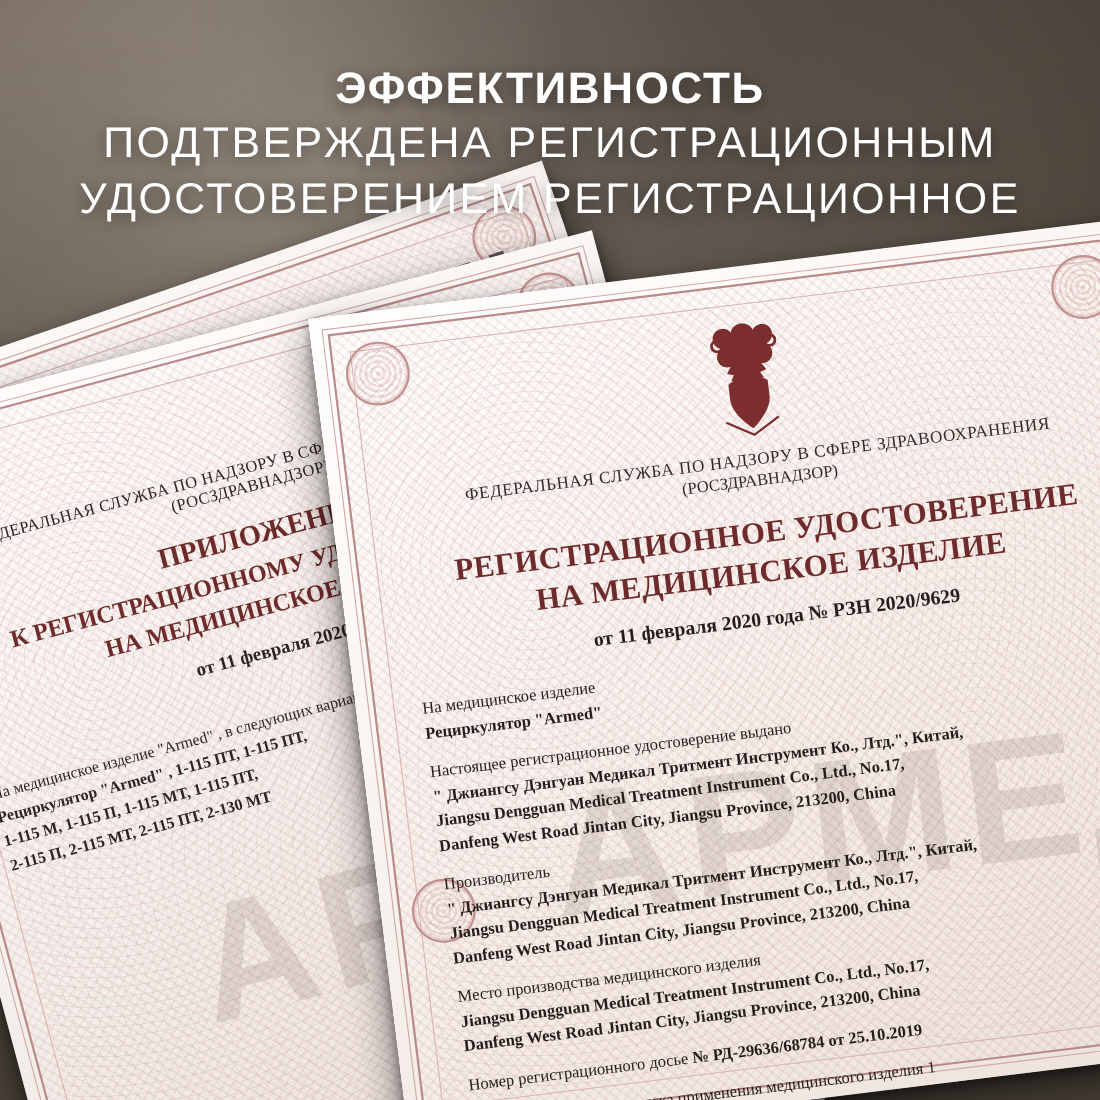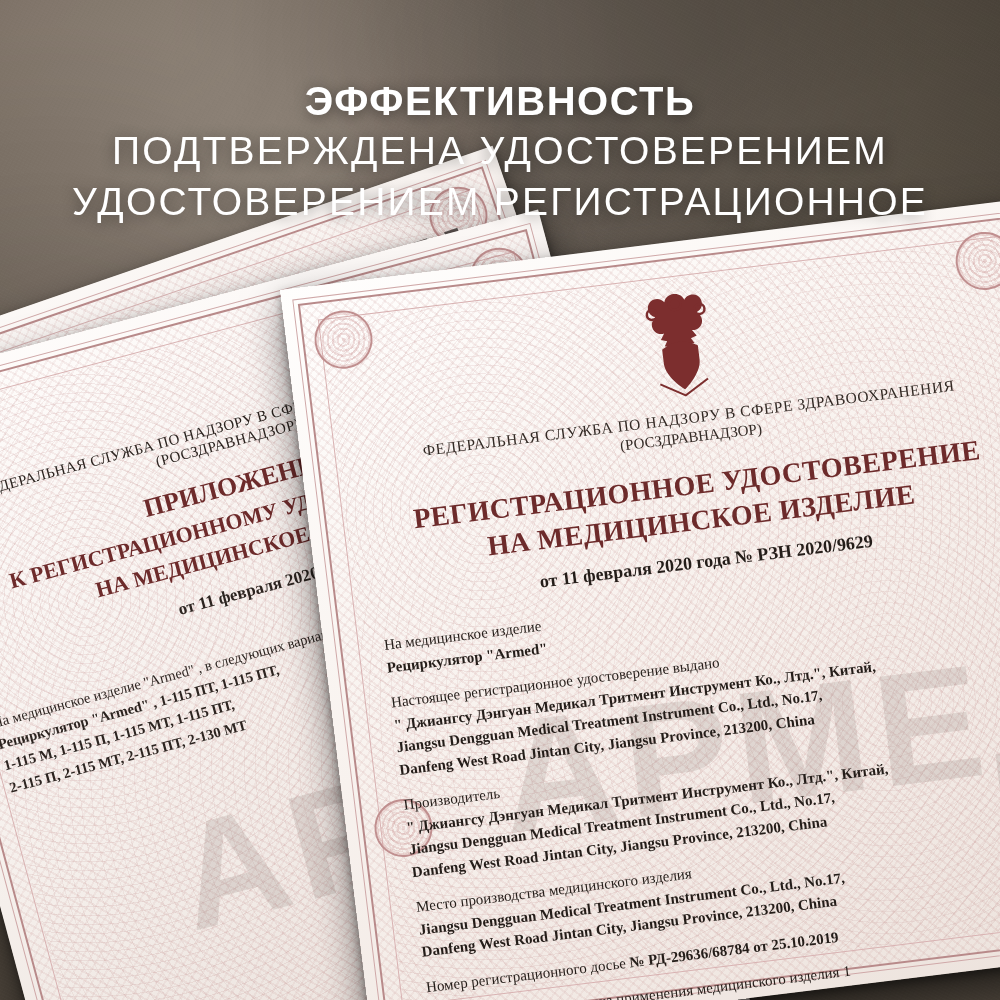--- a/index.html
+++ b/index.html
@@ -57,21 +57,20 @@
     color: #ffffff;
     z-index: 40;
     text-shadow: 0 2px 14px rgba(0,0,0,.45);
     pointer-events: none;
   }
   .headline .l1 {
     font-size: 40px;
     font-weight: bold;
     letter-spacing: 1.5px;
     line-height: 1.25;
-    margin-top: 20px;
   }
   .headline .l2, .headline .l3 {
     font-size: 39px;
     font-weight: 300;
     letter-spacing: 2.2px;
     line-height: 1.3;
   }
 
   
   .doc {
@@ -414,17 +413,17 @@
         </div>
 
       </div>
     </div>
   </div>
 
   <div class="grain"></div>
 
   <div class="headline">
     <div class="l1">ЭФФЕКТИВНОСТЬ</div>
-    <div class="l2">ПОДТВЕРЖДЕНА  УДОСТОВЕРЕНИЕМ</div>
+    <div class="l2">ПОДТВЕРЖДЕНА  РЕГИСТРАЦИОННЫМ</div>
     <div class="l3">УДОСТОВЕРЕНИЕМ  РЕГИСТРАЦИОННОЕ</div>
   </div>
 
 </div>
 
 </body></html>

